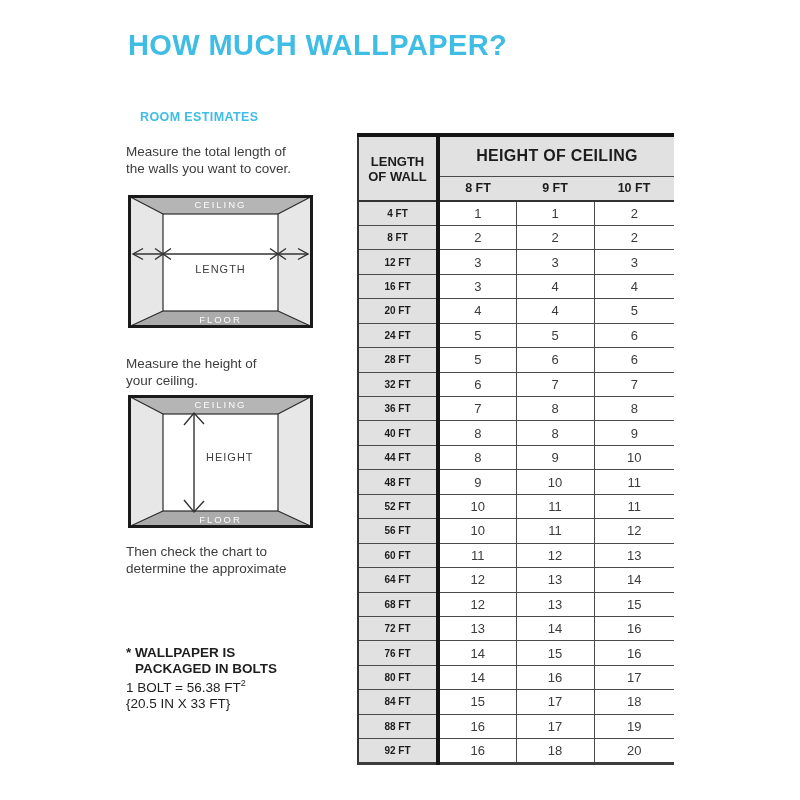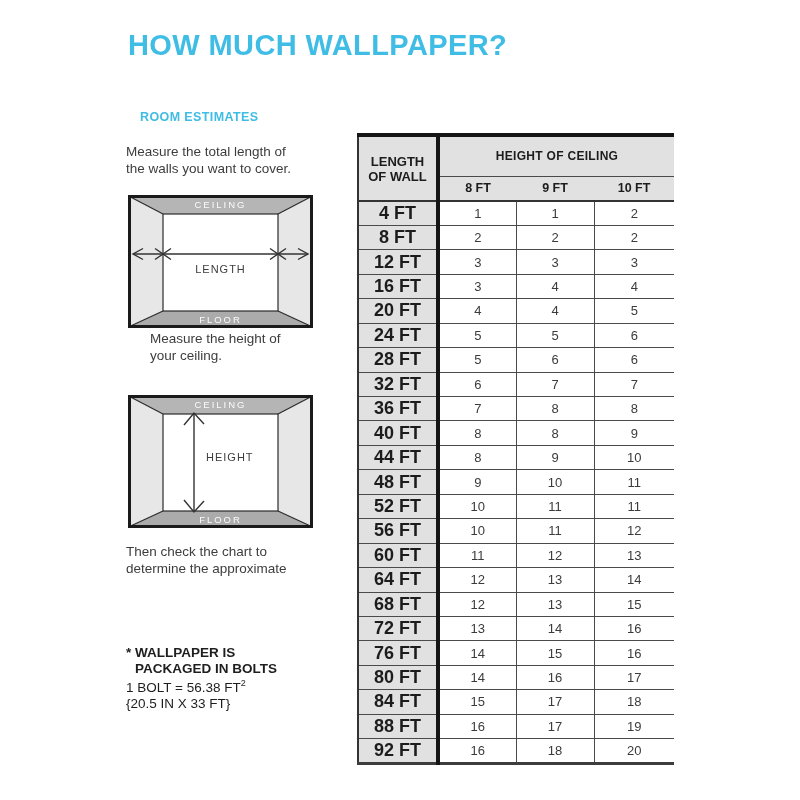--- a/index.html
+++ b/index.html
@@ -11,21 +11,21 @@
   .nowrap{white-space:nowrap;}
 
   .page-title{
     left:128px;top:29px;font-size:29px;font-weight:bold;color:#3fbde4;letter-spacing:0.4px;
   }
   .section-title{
     left:127px;top:110px;font-size:12.5px;font-weight:bold;color:#3fbde4;letter-spacing:0.4px;margin-left:13px;
   }
   .para{font-size:13.5px;line-height:17px;color:#3d3d3d;}
   .p1{left:126px;top:143px;}
-  .p2{left:126px;top:330px;margin-left:24px;}
+  .p2{left:126px;top:355px;}
   .p3{left:126px;top:543px;}
   .footnote{left:126px;top:632px;font-size:13.5px;line-height:16px;font-weight:bold;color:#1e1e1e;margin-top:13px;}
   .footnote .indent{padding-left:9px;}
   .bolt-info{left:126px;top:675px;font-size:13.5px;line-height:16px;font-weight:normal;color:#1e1e1e;}
   .bolt-info sup{font-size:9px;}
 
   .diagram1{left:128px;top:195px;}
   .diagram2{left:128px;top:395px;}
 
   .table-title{
@@ -45,25 +45,25 @@
   table.bolts col.c3{width:78px;}
   table.bolts col.c4{width:80px;}
   table.bolts th, table.bolts td{padding:0;text-align:center;vertical-align:middle;}
   table.bolts thead th{background:#e1e1e1;color:#1c1c1c;}
   .tr-group{height:41px;}
   .tr-sub{height:25px;}
   th.rowlabel{
     font-size:13px;line-height:15px;font-weight:bold;
     border-right:4px solid #151515;border-bottom:2px solid #333333;
   }
-  th.group{font-size:12px;font-weight:bold;letter-spacing:0.3px;border-bottom:1.6px solid #4a4a4a;}
+  th.group{font-size:16px;font-weight:bold;letter-spacing:0.3px;border-bottom:1.6px solid #4a4a4a;}
   th.sub{font-size:12.5px;font-weight:bold;border-bottom:2px solid #333333;}
   table.bolts tbody tr{height:24.45px;}
   table.bolts tbody th{
-    background:#e1e1e1;font-size:18px;font-weight:bold;color:#1c1c1c;
+    background:#e1e1e1;font-size:10px;font-weight:bold;color:#1c1c1c;
     border-right:4px solid #151515;border-top:1.7px solid #4a4a4a;
   }
   table.bolts tbody td{
     font-size:13px;color:#3b3b3b;border-top:1.7px solid #4a4a4a;background:#ffffff;
   }
   table.bolts tbody td:nth-of-type(2),
   table.bolts tbody td:nth-of-type(3){border-left:1.4px solid #4a4a4a;}
 
   svg text{font-family:"Liberation Sans", sans-serif;}
   .room-band-label{font-size:9.5px;letter-spacing:2px;fill:#fbfbfb;}

